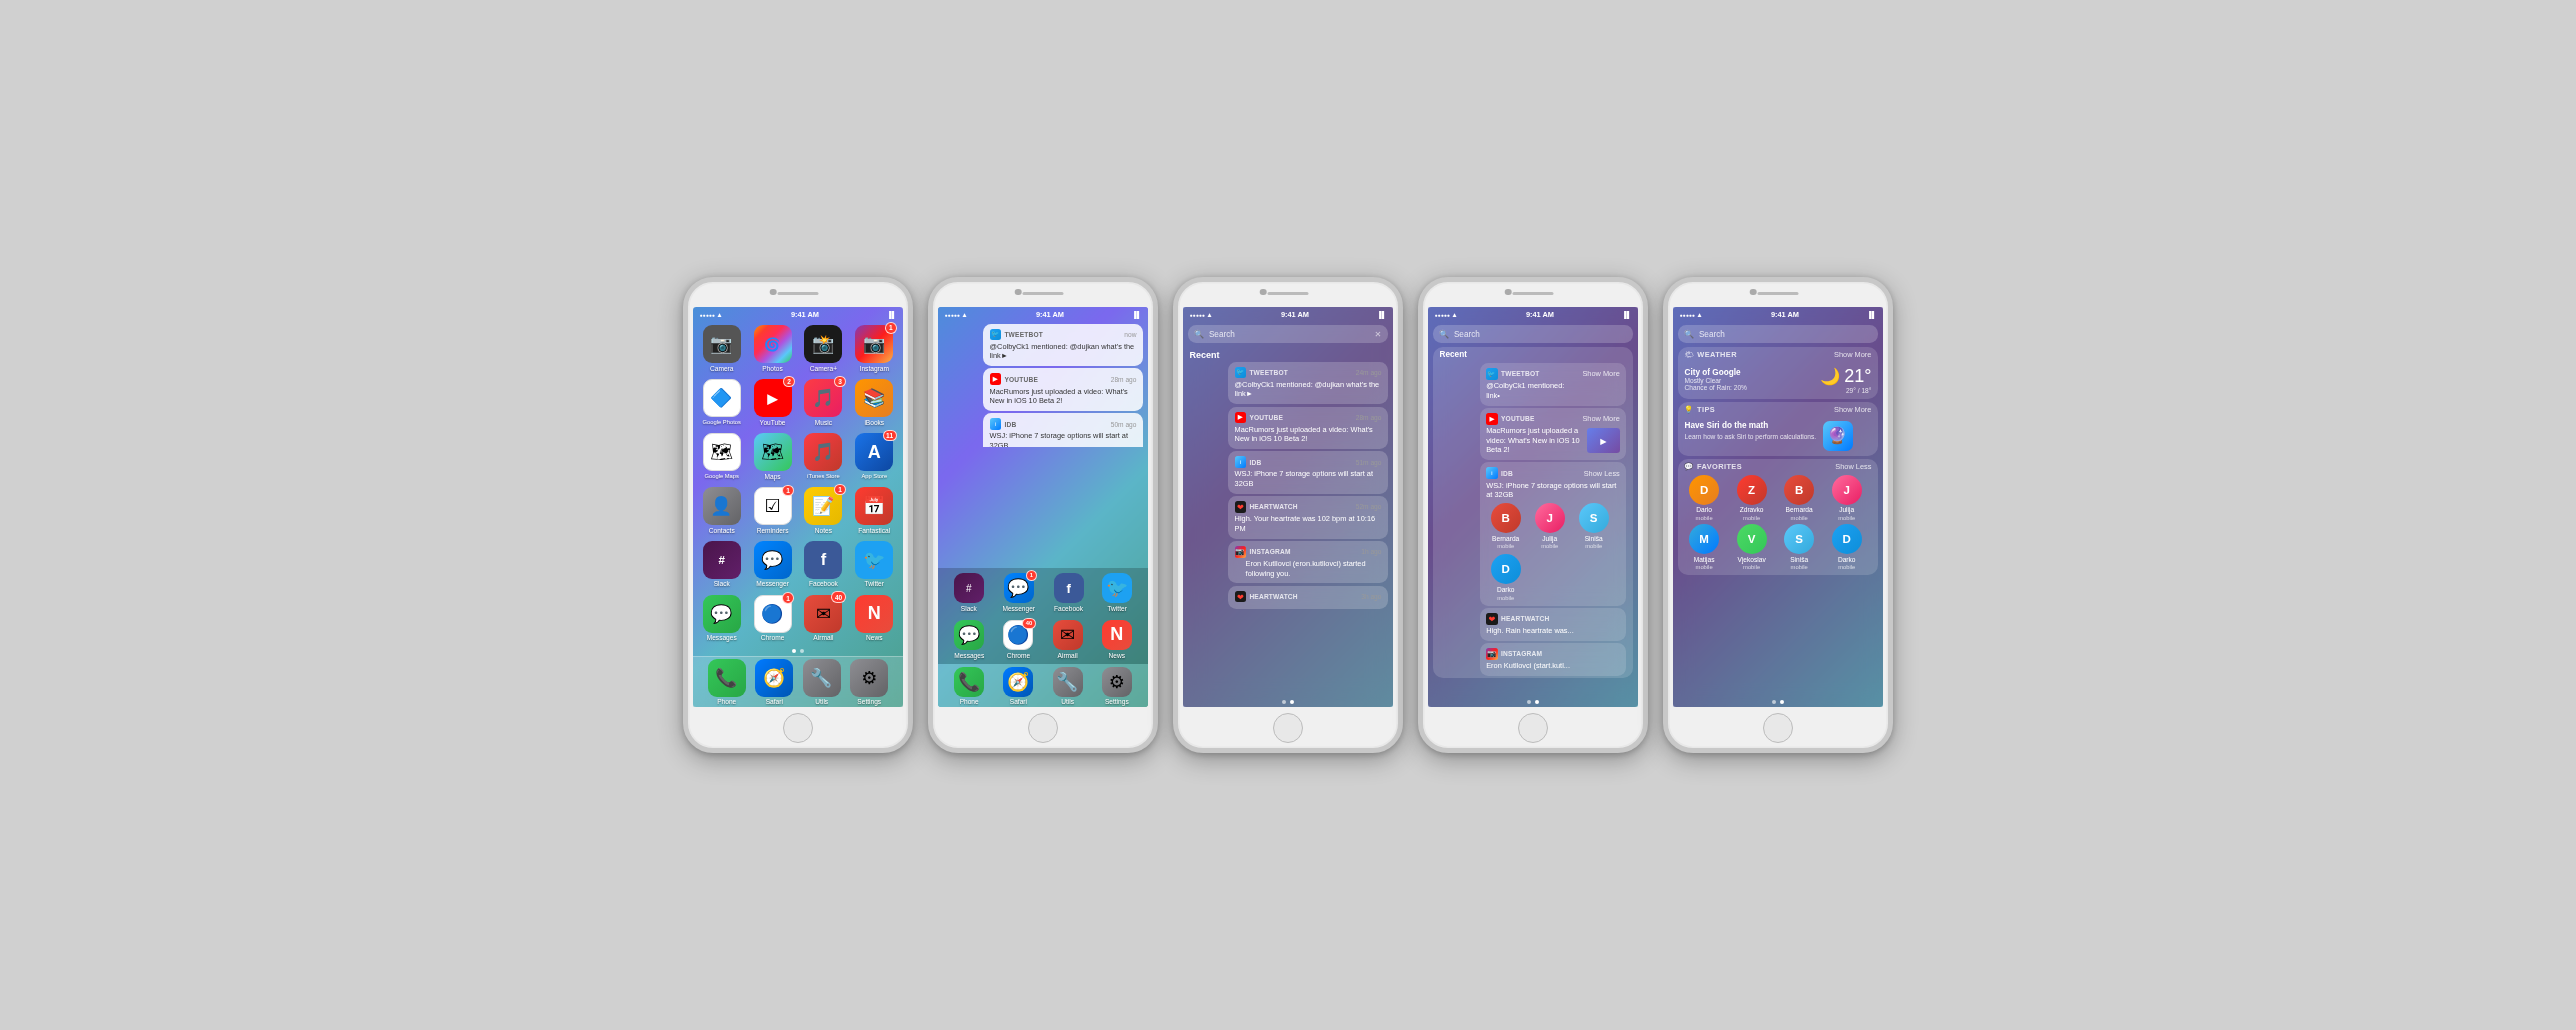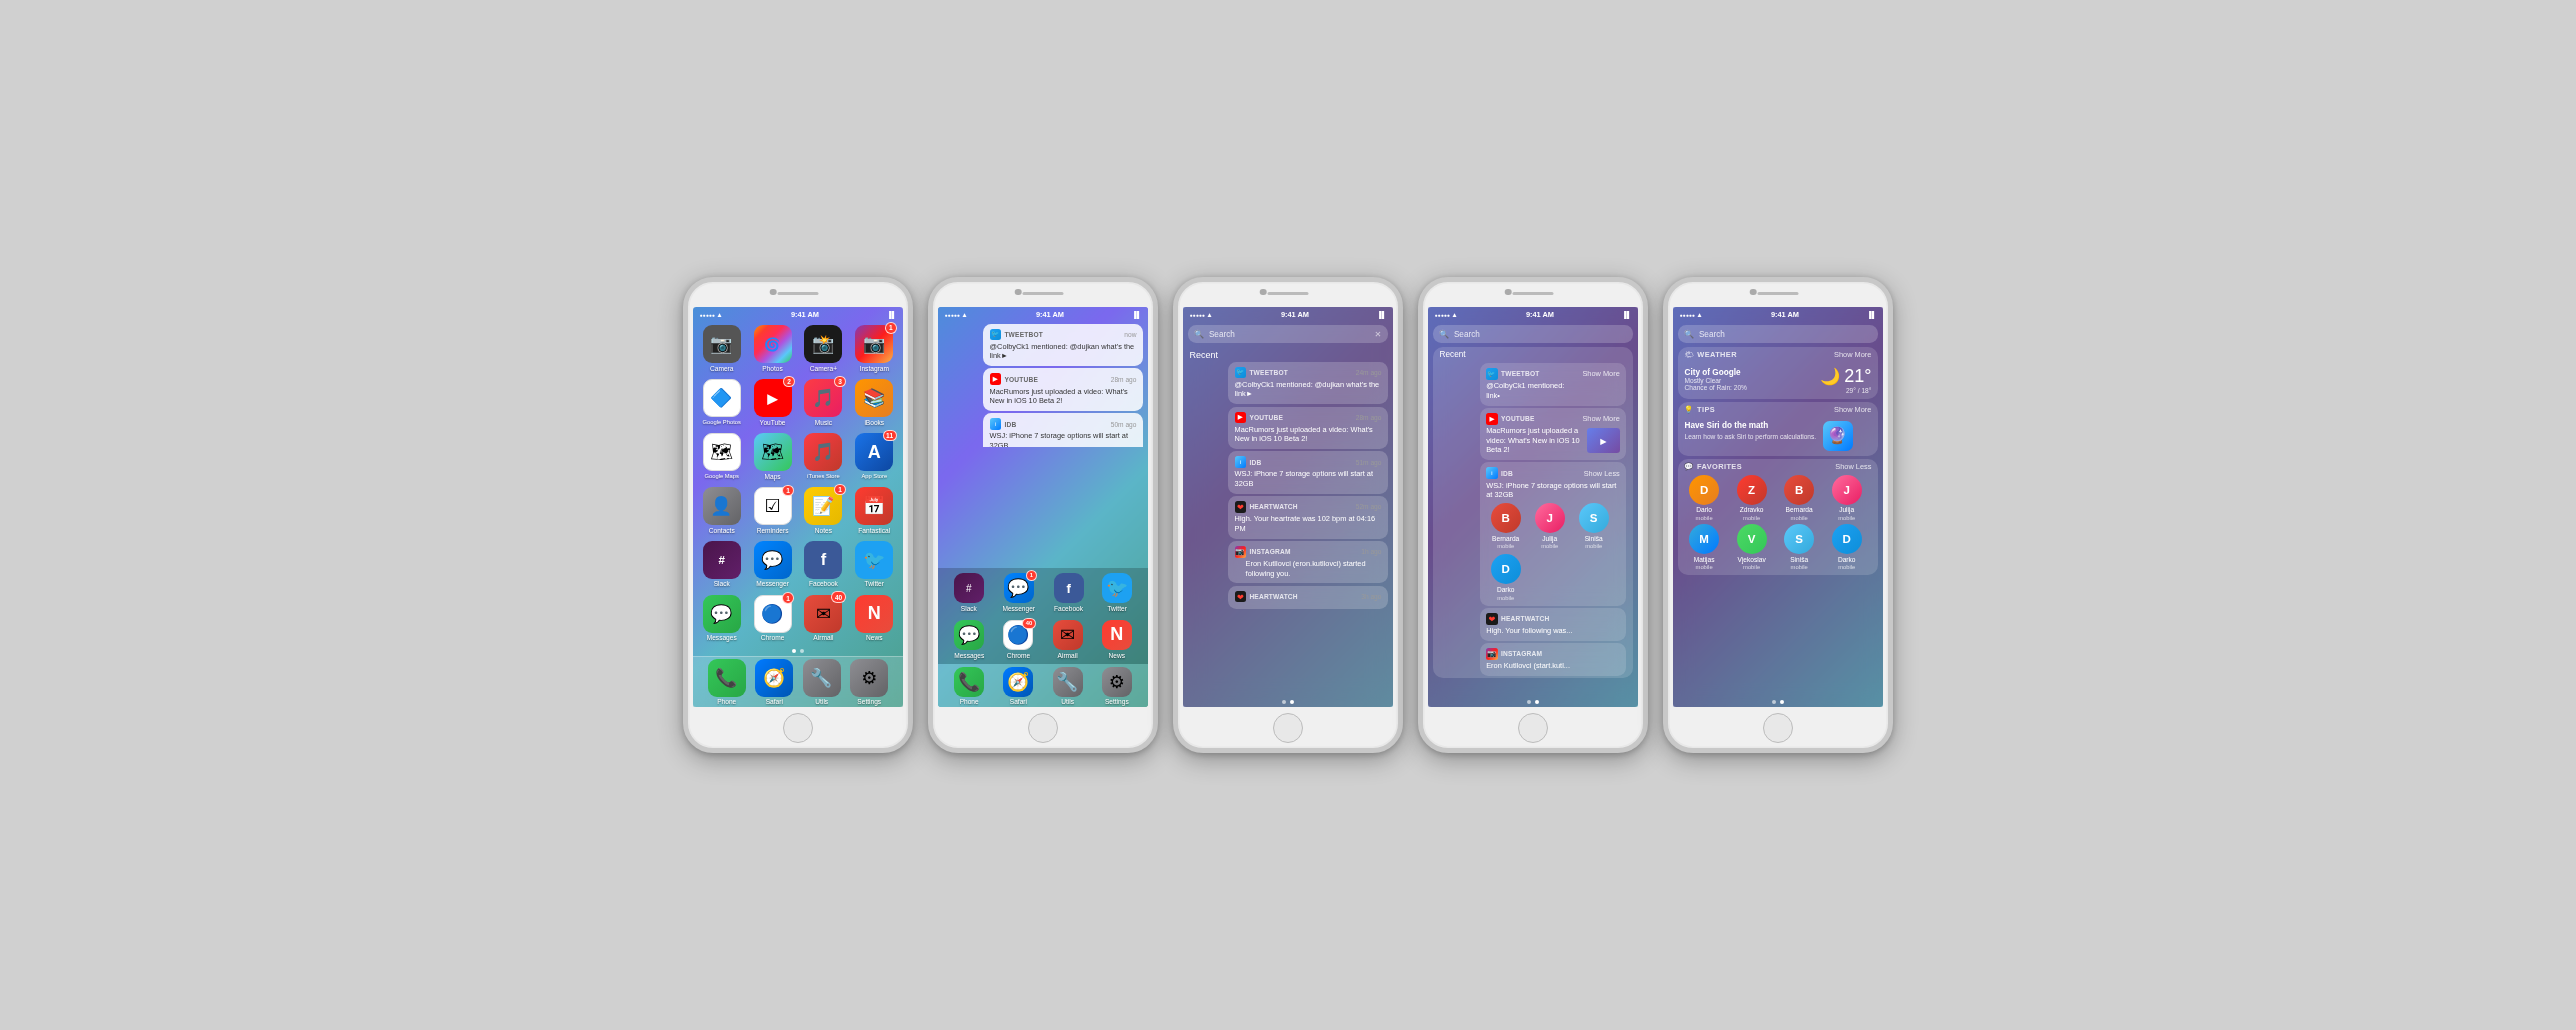--- a/index.html
+++ b/index.html
@@ -234,21 +234,21 @@
       border-radius: 8.2px;
       padding: 4.1px 6.6px;
       margin: 3.3px 5px;
       gap: 4.1px;
     }
     .search-icon-el { color: rgba(255,255,255,0.8); font-size: 8.2px; }
     .search-text { color: rgba(255,255,255,0.8); font-size: 8.2px; flex: 1; }
     .search-clear { color: rgba(255,255,255,0.6); font-size: 8.2px; cursor: pointer; }
     .recent-label {
       font-size: 9px;
-      font-weight: 400;
+      font-weight: 700;
       color: #fff;
       padding: 3.3px 6.6px 1.6px;
     }
     .widget-card {
       background: rgba(255,255,255,0.15);
       border-radius: 10px;
       overflow: hidden;
     }
     .widget-header {
       display: flex;
@@ -785,21 +785,21 @@
               <div class="notif-text" style="color:#fff;">WSJ: iPhone 7 storage options will start at 32GB</div>
             </div>
             <div class="notif-card" style="background:rgba(255,255,255,0.2);">
               <div class="notif-header">
                 <div class="notif-app-icon heartwatch-icon-bg">
                     <span style="color:#ff3b30;font-size:8.2px;">❤</span>
                   </div>
                 <span class="notif-app-name" style="color:rgba(255,255,255,0.8);">HEARTWATCH</span>
                 <span class="notif-time">52m ago</span>
               </div>
-              <div class="notif-text" style="color:#fff;">High. Your heartrate was 102 bpm at 04:16 PM</div>
+              <div class="notif-text" style="color:#fff;">High. Your heartrate was 102 bpm at 10:16 PM</div>
             </div>
             <div class="notif-card" style="background:rgba(255,255,255,0.2);">
               <div class="notif-header">
                 <div class="notif-app-icon instagram-icon-bg">
                     <span style="color:#fff;font-size:7.4px;">📷</span>
                   </div>
                 <span class="notif-app-name" style="color:rgba(255,255,255,0.8);">INSTAGRAM</span>
                 <span class="notif-time">1h ago</span>
               </div>
               <div class="notif-text" style="color:#fff;padding-left:11px;">Eron Kutllovci (eron.kutllovci) started following you.</div>
@@ -909,21 +909,21 @@
                     </div>
                   </div>
                 </div>
                 <div class="notif-card" style="background:rgba(255,255,255,0.15);margin-bottom:2.5px;">
                   <div class="notif-header">
                     <div class="notif-app-icon heartwatch-icon-bg">
                         <span style="color:#ff3b30;font-size:8.2px;">❤</span>
                       </div>
                     <span class="notif-app-name" style="color:rgba(255,255,255,0.8);">HEARTWATCH</span>
                   </div>
-                  <div class="notif-text" style="color:#fff;">High. Your following was...</div>
+                  <div class="notif-text" style="color:#fff;">High. Rain heartrate was...</div>
                 </div>
                 <div class="notif-card" style="background:rgba(255,255,255,0.15);">
                   <div class="notif-header">
                     <div class="notif-app-icon instagram-icon-bg">
                         <span style="color:#fff;font-size:7.4px;">📷</span>
                       </div>
                     <span class="notif-app-name" style="color:rgba(255,255,255,0.8);">INSTAGRAM</span>
                   </div>
                   <div class="notif-text" style="color:#fff;">Eron Kutllovci (start.kutl...</div>
                 </div>

